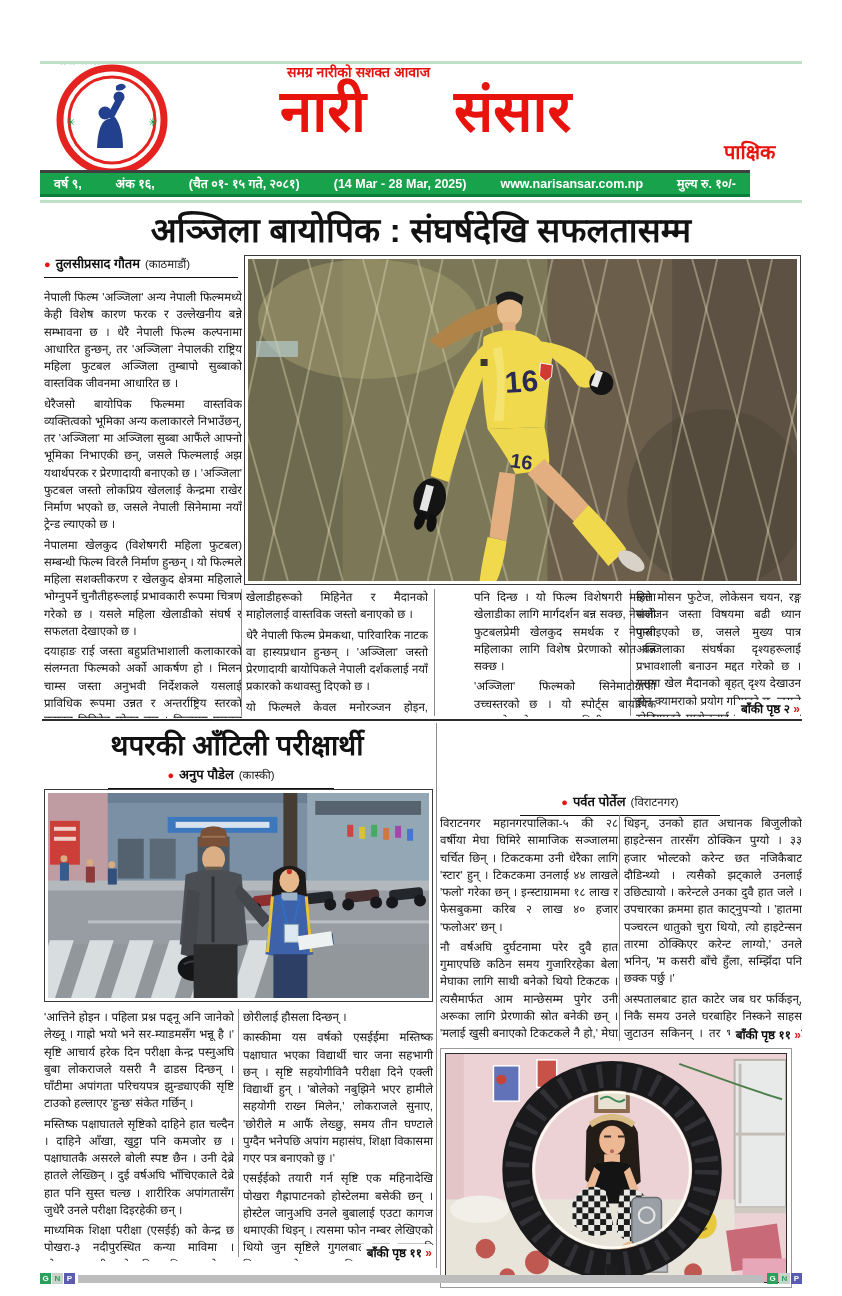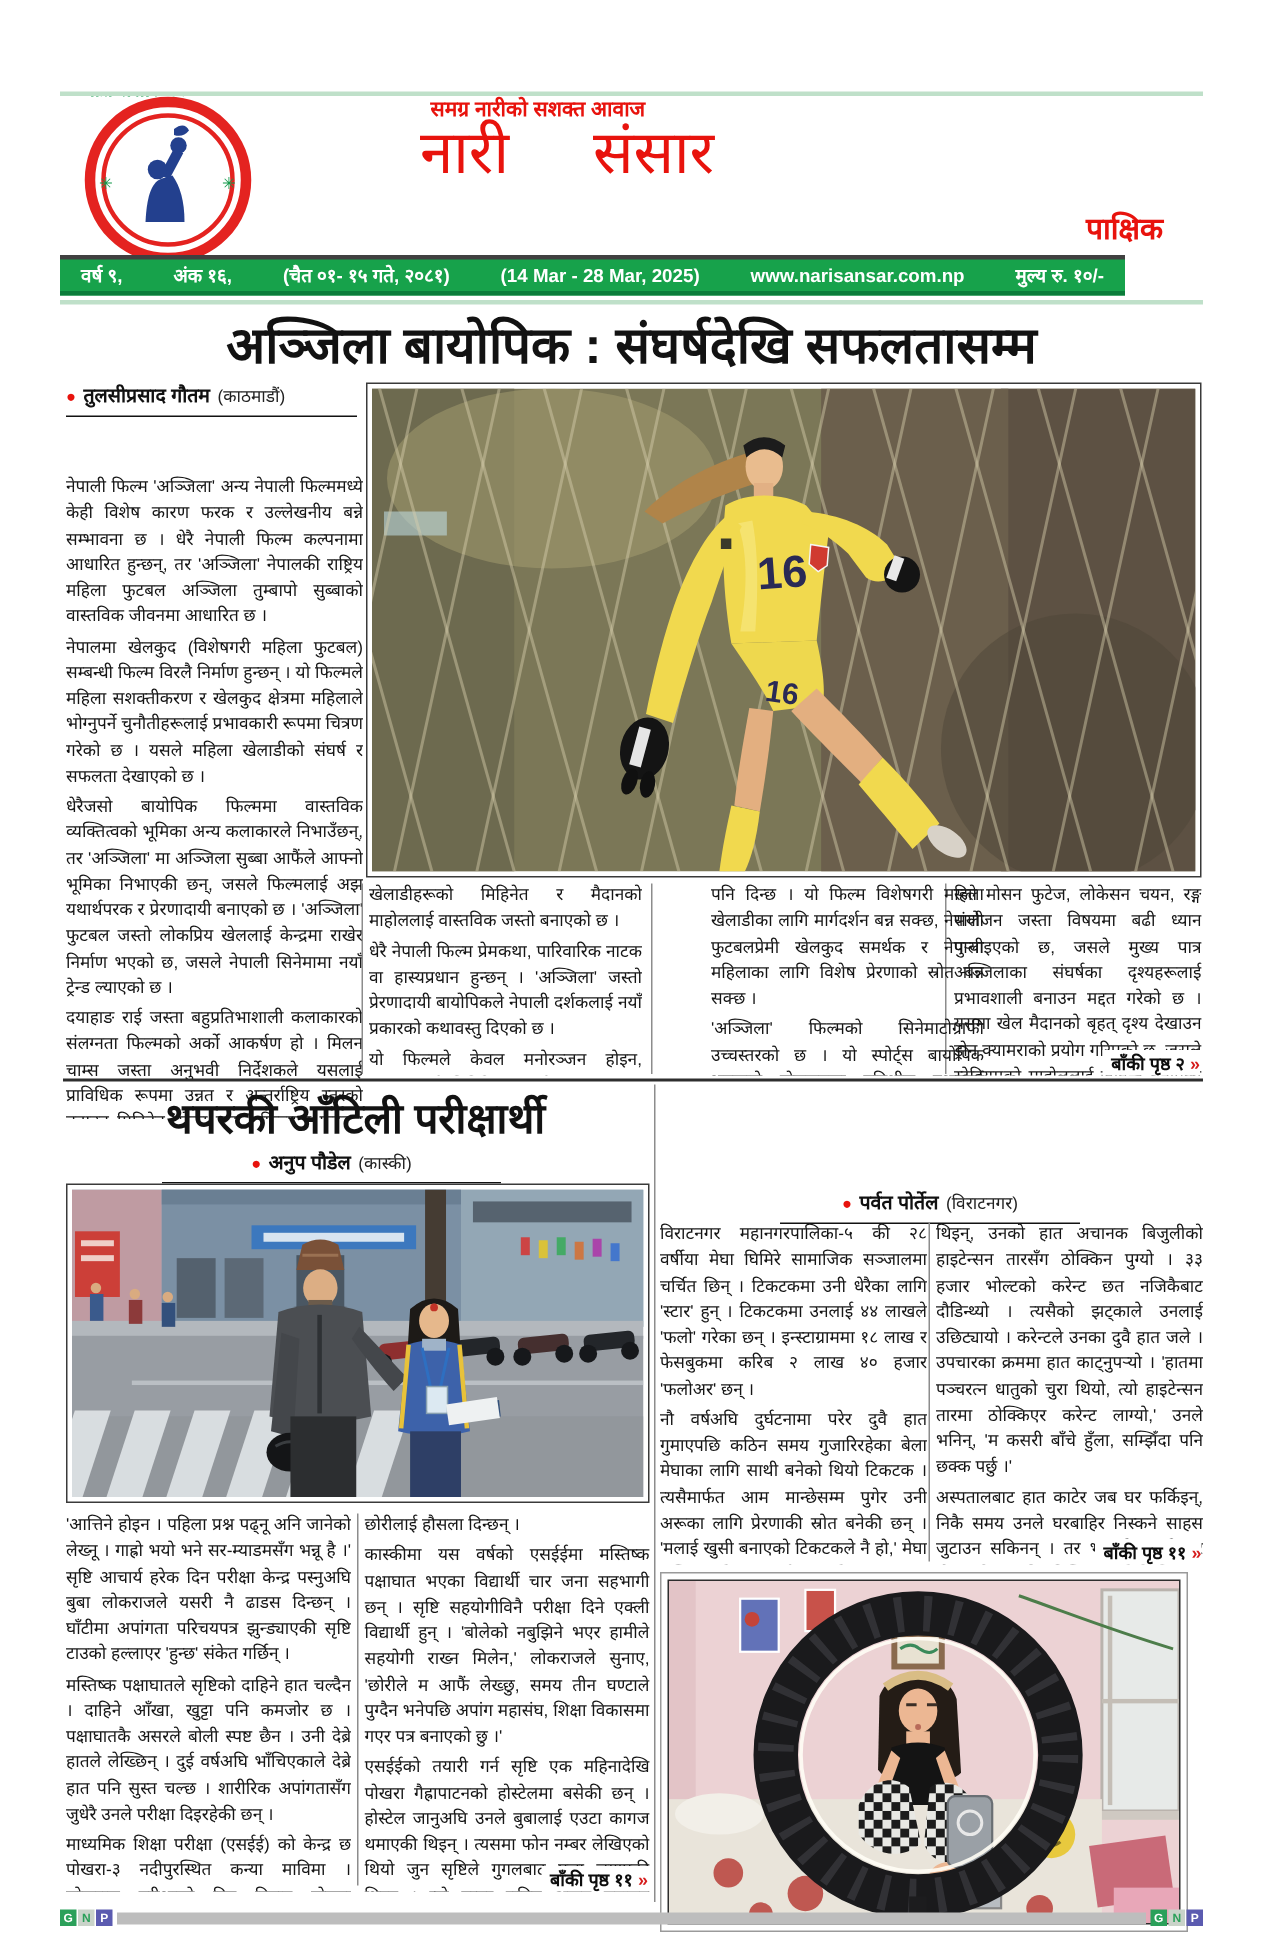--- a/index.html
+++ b/index.html
@@ -4,21 +4,21 @@
 <style>
   html,body{margin:0;padding:0;background:#e9e9e9;}
   #page{position:relative;width:842px;height:1296px;background:#fff;margin:0 auto;overflow:hidden;
         font-family:"Liberation Sans","DejaVu Sans",sans-serif;}
   #page *{box-sizing:border-box;}
   .abs{position:absolute;}
   
   #rule-top{left:40px;top:61px;width:762px;height:3px;background:#bfe0c9;}
   #logo{left:56px;top:64px;width:112px;height:112px;}
   #tagline{left:287px;top:62px;font-size:14px;font-weight:bold;color:#e8130d;}
-  #mast-title{left:280px;top:82px;display:flex;gap:56px;font-size:40px;font-weight:400;
+  #mast-title{left:280px;top:82px;display:flex;gap:88px;font-size:58px;font-weight:700;
               color:#e8130d;line-height:1;white-space:nowrap;}
   #pakshik{left:724px;top:138px;font-size:20px;font-weight:bold;color:#e8130d;}
   #infobar{left:40px;top:170px;width:710px;height:27px;background:#17a24b;
            border-top:3px solid #404040;border-bottom:3px solid #0b7c3a;
            display:flex;align-items:center;justify-content:space-between;padding:0 14px;
            color:#fff;font-weight:bold;font-size:12.5px;white-space:nowrap;}
   #rule-bar{left:40px;top:200px;width:762px;height:3px;background:#bfe0c9;}
   
   .headline{font-weight:900;color:#121212;text-align:center;}
   #headline1{left:40px;top:206px;width:762px;font-size:34px;}
@@ -28,21 +28,21 @@
           padding-bottom:5px;white-space:nowrap;}
   .byline .dot{color:#e8130d;font-size:11px;}
   .byline .author{font-weight:bold;font-size:13px;color:#111;}
   .byline .loc{font-size:11.5px;color:#222;}
   #byline1{left:44px;top:254px;width:194px;}
   #byline2{left:108px;top:765px;width:226px;justify-content:center;}
   #byline3{left:520px;top:792px;width:200px;justify-content:center;}
   
   .col{position:absolute;overflow:hidden;}
   .col p{margin:0 0 3px;text-align:justify;font-size:11.5px;line-height:1.5;color:#151515;}
-  #a1col1{left:44px;top:289px;width:198px;height:429px;margin-top:28px;}
+  #a1col1{left:44px;top:289px;width:198px;height:429px;}
   #a1col2{left:246px;top:589px;width:182px;height:128px;}
   #a1col3{left:441px;top:589px;width:182px;height:128px;margin-left:33px;}
   #a1col4{left:636px;top:589px;width:165px;height:128px;}
   #a2col1{left:44px;top:1009px;width:190px;height:252px;}
   #a2col2{left:243px;top:1009px;width:190px;height:252px;}
   #a3col1{left:440px;top:815px;width:178px;height:228px;}
   #a3col2{left:624px;top:815px;width:178px;height:228px;}
   .continued{position:absolute;right:1px;bottom:0;background:#fff;padding-left:6px;
              font-size:12px;font-weight:bold;color:#0d0d0d;}
   .continued .arrow{color:#d61d1d;font-weight:900;}
@@ -120,22 +120,22 @@
   <div class="abs headline" id="headline1">अञ्जिला बायोपिक : संघर्षदेखि सफलतासम्म</div>
 
   <div class="abs byline" id="byline1">
     <span class="dot">●</span>
     <span class="author">तुलसीप्रसाद गौतम</span>
     <span class="loc">(काठमाडौं)</span>
   </div>
 
   <div class="col" id="a1col1">
       <p>नेपाली फिल्म 'अञ्जिला' अन्य नेपाली फिल्ममध्ये केही विशेष कारण फरक र उल्लेखनीय बन्ने सम्भावना छ । धेरै नेपाली फिल्म कल्पनामा आधारित हुन्छन्, तर 'अञ्जिला' नेपालकी राष्ट्रिय महिला फुटबल अञ्जिला तुम्बापो सुब्बाको वास्तविक जीवनमा आधारित छ ।</p>
+      <p>धेरैजसो बायोपिक फिल्ममा वास्तविक व्यक्तित्वको भूमिका अन्य कलाकारले निभाउँछन्, तर 'अञ्जिला' मा अञ्जिला सुब्बा आफैंले आफ्नो भूमिका निभाएकी छन्, जसले फिल्मलाई अझ यथार्थपरक र प्रेरणादायी बनाएको छ । 'अञ्जिला' फुटबल जस्तो लोकप्रिय खेललाई केन्द्रमा राखेर निर्माण भएको छ, जसले नेपाली सिनेमामा नयाँ ट्रेन्ड ल्याएको छ ।</p>
       <p>नेपालमा खेलकुद (विशेषगरी महिला फुटबल) सम्बन्धी फिल्म विरलै निर्माण हुन्छन् । यो फिल्मले महिला सशक्तीकरण र खेलकुद क्षेत्रमा महिलाले भोग्नुपर्ने चुनौतीहरूलाई प्रभावकारी रूपमा चित्रण गरेको छ । यसले महिला खेलाडीको संघर्ष र सफलता देखाएको छ ।</p>
-      <p>धेरैजसो बायोपिक फिल्ममा वास्तविक व्यक्तित्वको भूमिका अन्य कलाकारले निभाउँछन्, तर 'अञ्जिला' मा अञ्जिला सुब्बा आफैंले आफ्नो भूमिका निभाएकी छन्, जसले फिल्मलाई अझ यथार्थपरक र प्रेरणादायी बनाएको छ । 'अञ्जिला' फुटबल जस्तो लोकप्रिय खेललाई केन्द्रमा राखेर निर्माण भएको छ, जसले नेपाली सिनेमामा नयाँ ट्रेन्ड ल्याएको छ ।</p>
       <p>दयाहाङ राई जस्ता बहुप्रतिभाशाली कलाकारको संलग्नता फिल्मको अर्को आकर्षण हो । मिलन चाम्स जस्ता अनुभवी निर्देशकले यसलाई प्राविधिक रूपमा उन्नत र अन्तर्राष्ट्रिय स्तरको बनाउन मिहिनेत गरेका छन् । फिल्ममा फुटबल खेलका दृश्यहरूलाई यथार्थपरक रूपमा प्रस्तुत गर्न विशेष मिहिनेत गरिएको छ, जसको प्रमुख कारक निर्माता प्रेमकुमार श्रेष्ठ स्वयं खेलाडी हुनु हो । यसले</p>
     </div>
 
   <div class="photo abs" id="photo1">
     <svg viewBox="0 0 550 322" preserveAspectRatio="none">
       <rect width="550" height="322" fill="#7b7757"></rect>
       <rect x="0" y="0" width="95" height="322" fill="#6d6a4f"></rect>
       <rect x="420" y="0" width="130" height="322" fill="#5d5143"></rect>
       <rect x="300" y="0" width="125" height="322" fill="#6b5f4c"></rect>
       <ellipse cx="120" cy="60" rx="110" ry="60" fill="#a89f72" opacity="0.5"></ellipse>

